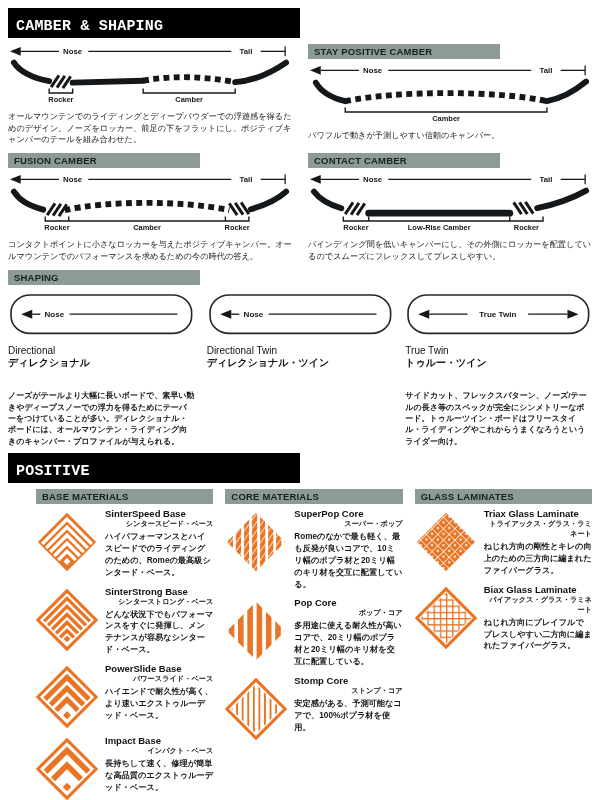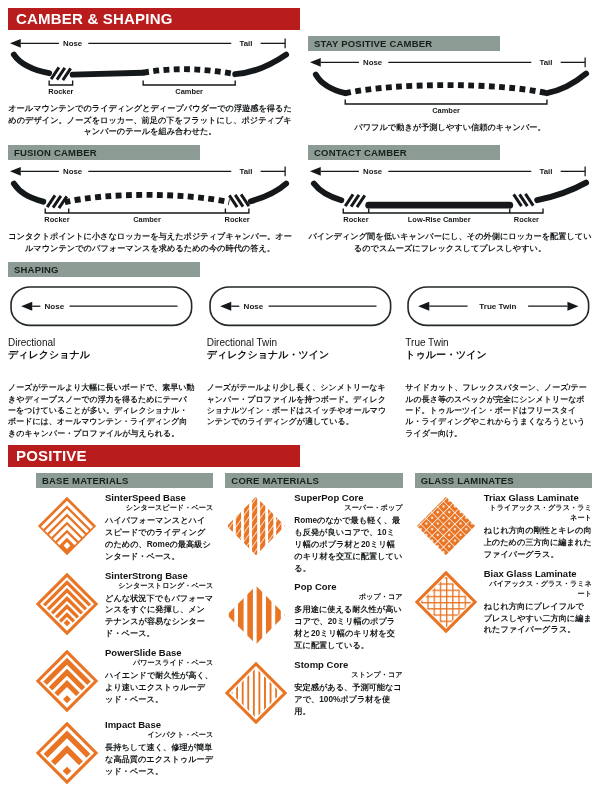--- a/index.html
+++ b/index.html
@@ -5,34 +5,34 @@
   * { margin:0; padding:0; box-sizing:border-box; }
   html,body { background:#fff; }
   body {
     width:600px; height:800px; overflow:hidden;
     font-family:"Liberation Sans","DejaVu Sans",sans-serif;
     color:#111;
   }
   .page { padding:8px 8px 0 8px; }
 
   .black-bar {
-    background:#b91c1c; color:#fff; font-weight:bold;
+    background:#000000; color:#fff; font-weight:bold;
     font-size:15px; letter-spacing:.2px;
-    width:292px; padding:2px 8px 3px 8px; margin-bottom:6px;
+    width:292px; padding:10px 8px 3px 8px; margin-bottom:6px;font-family:Liberation Mono, monospace;
   }
   .gray-bar {
     background:#8d9b95; color:#15201c; font-weight:bold;
     font-size:9.5px; letter-spacing:.2px;
     width:192px; padding:2px 6px; margin-bottom:4px;
   }
   .gray-bar.full { width:100%; }
 
   .camber-grid { display:grid; grid-template-columns:1fr 1fr; column-gap:16px; }
   .camber-block { margin-bottom:7px; }
-  .jp-desc { font-size:8.2px; line-height:1.45; font-weight:700; color:#15181a;text-align:center; }
+  .jp-desc { font-size:8.2px; line-height:1.45; font-weight:400; color:#15181a; }
 
   svg text { font-family:"Liberation Sans","DejaVu Sans",sans-serif; }
   .dlabel { font-size:8px; font-weight:bold; fill:#15181a; }
   .blabel { font-size:7.6px; font-weight:bold; fill:#15181a; }
   .board  { stroke:#15181a; stroke-width:6; fill:none; stroke-linecap:round; }
   .board.dash { stroke-dasharray:6 4.5; stroke-linecap:butt; }
   .board.thick { stroke-width:7; }
   .hatch  { stroke:#15181a; stroke-width:3; }
   .aline  { stroke:#15181a; stroke-width:1.3; }
   .bracket{ stroke:#15181a; stroke-width:1.4; fill:none; }
@@ -178,21 +178,20 @@
     <div>
       <svg viewBox="0 0 185 50" width="100%">
         <rect class="outline" x="3" y="6" width="179" height="38" rx="19" ry="17"></rect>
         <polygon points="13,25 24,20.5 24,29.5" fill="#15181a"></polygon>
         <line class="aline" x1="24" y1="25" x2="32" y2="25"></line>
         <text class="dlabel" x="46" y="28" text-anchor="middle">Nose</text>
         <line class="aline" x1="61" y1="25" x2="168" y2="25"></line>
       </svg>
       <div class="shape-name">Directional Twin</div>
       <div class="shape-jp">ディレクショナル・ツイン</div>
-      <div class="shape-desc">ノーズがテールより少し長く、シンメトリーなキャンバー・プロファイルを持つボード。ディレクショナルツイン・ボードはスイッチやオールマウンテンでのライディングが適している。</div>
     </div>
 
     <div>
       <svg viewBox="0 0 185 50" width="100%">
         <rect class="outline" x="3" y="6" width="179" height="38" rx="19" ry="17"></rect>
         <polygon points="13,25 24,20.5 24,29.5" fill="#15181a"></polygon>
         <line class="aline" x1="24" y1="25" x2="62" y2="25"></line>
         <text class="dlabel" x="92" y="28" text-anchor="middle">True Twin</text>
         <line class="aline" x1="122" y1="25" x2="161" y2="25"></line>
         <polygon points="172,25 161,20.5 161,29.5" fill="#15181a"></polygon>

